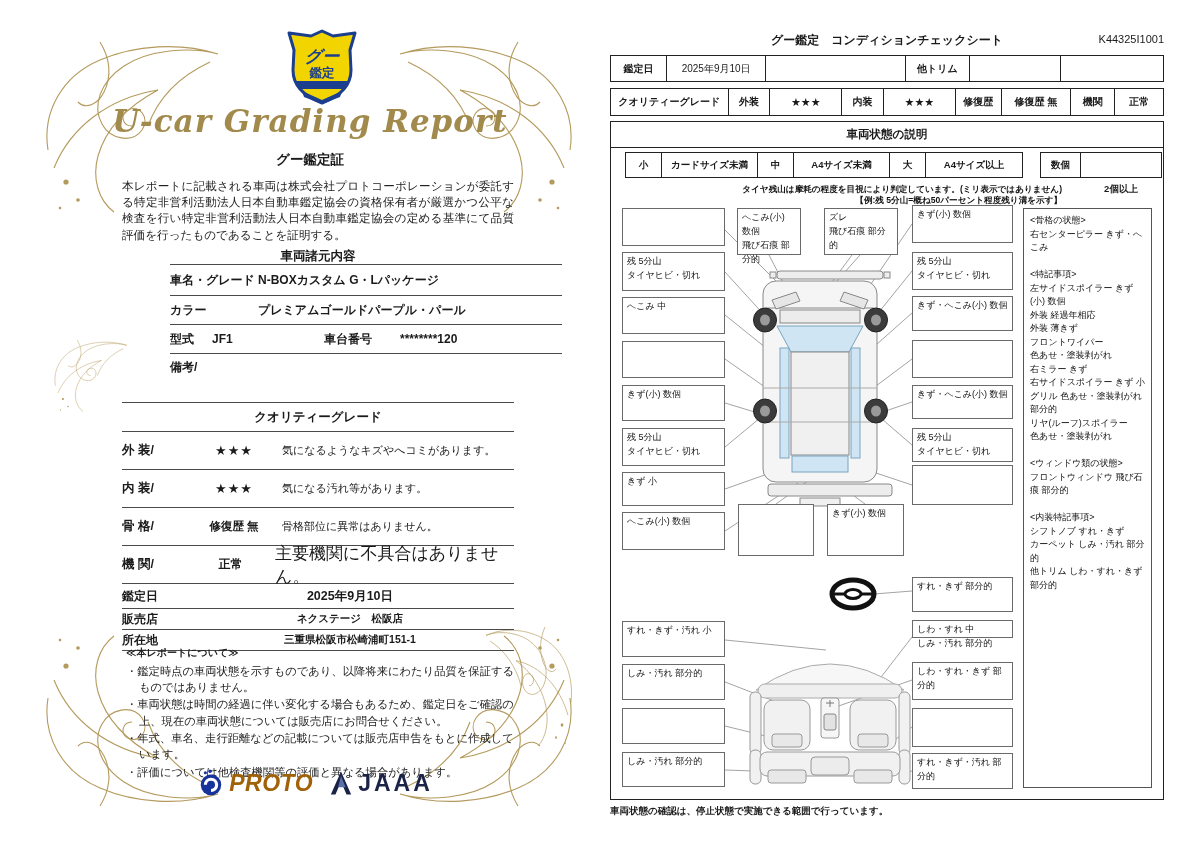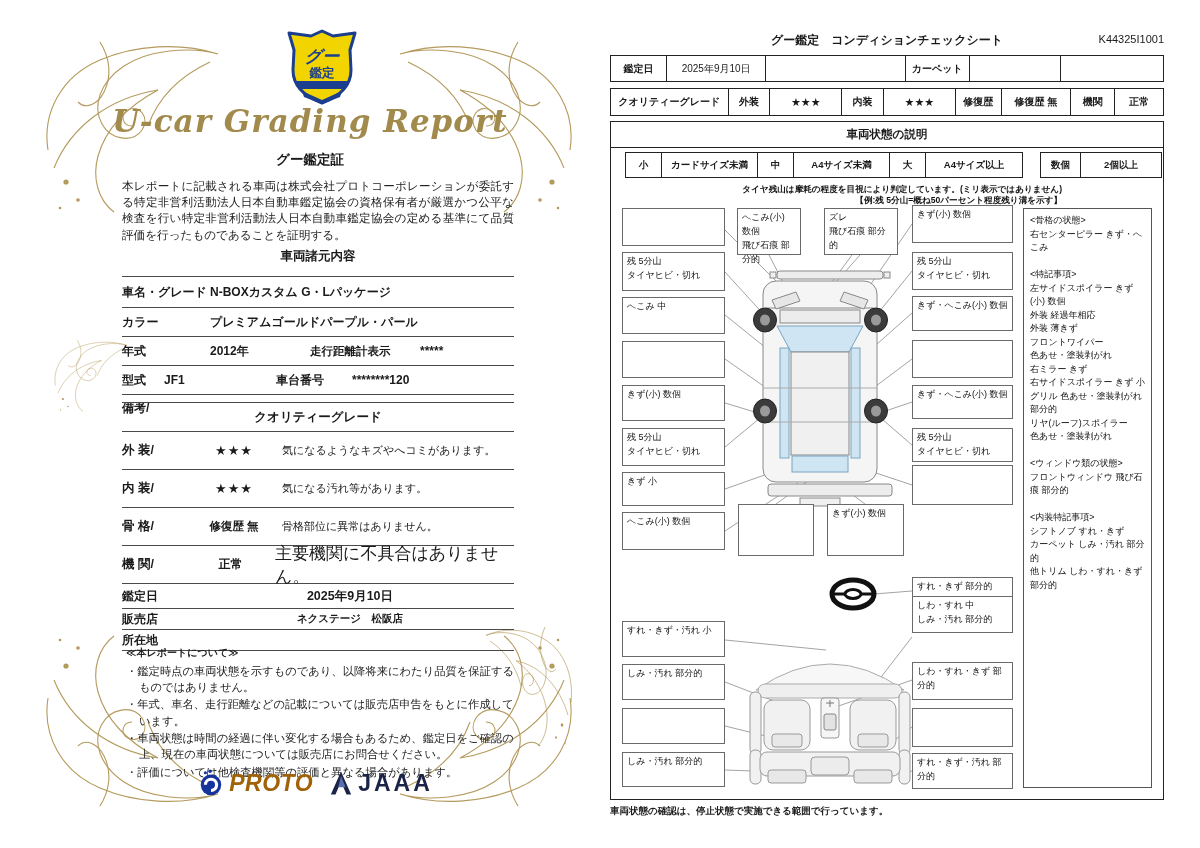--- a/index.html
+++ b/index.html
@@ -145,34 +145,28 @@
   <text x="36" y="49" text-anchor="middle" font-size="12.5" font-weight="bold" fill="#1c3e8e">鑑定</text>
   <path d="M10,53 L62,53 L58,61 L14,61 Z" fill="#1c3e8e"></path>
   <path d="M16,63 L36,72 L56,63 L54,69 L36,76 L18,69 Z" fill="#1c3e8e"></path>
 </svg>
 
 <div class="abs c gr-title z2" style="left:100px;top:103px;width:420px;">U-car Grading Report</div>
 <div class="abs c b z2" style="left:100px;top:151px;width:420px;font-size:13.5px;">グー鑑定証</div>
 <div class="abs intro z2" style="left:122px;top:178px;width:392px;">本レポートに記載される車両は株式会社プロトコーポレーションが委託する特定非営利活動法人日本自動車鑑定協会の資格保有者が厳選かつ公平な検査を行い特定非営利活動法人日本自動車鑑定協会の定める基準にて品質評価を行ったものであることを証明する。</div>
 
 <div class="abs c b z2" style="left:122px;top:248px;width:392px;font-size:12.5px;">車両諸元内容</div>
-<div class="ltable z2" style="top:276px;">
+<div class="ltable z2" style="top:264px;margin-left:48px;">
   <div class="lrow" style="height:30px;">
     <span class="lbl" style="width:88px;">車名・グレード</span>
     <span class="val">N-BOXカスタム G・Lパッケージ</span>
   </div>
   <div class="lrow" style="height:28px;">
     <span class="lbl" style="width:88px;">カラー</span>
     <span class="val">プレミアムゴールドパープル・パール</span>
-  </div>
-  <div class="lrow" style="height:28px;">
-    <span class="lbl" style="width:88px;">年式</span>
-    <span class="val" style="width:100px;">2012年</span>
-    <span class="lbl" style="width:110px;font-size:11.5px;">走行距離計表示</span>
-    <span class="val">*****</span>
   </div>
   <div class="lrow" style="height:28px;">
     <span class="lbl" style="width:42px;">型式</span>
     <span class="val" style="width:112px;">JF1</span>
     <span class="lbl" style="width:76px;">車台番号</span>
     <span class="val">********120</span>
   </div>
   <div class="lrow" style="height:26px;">
     <span class="lbl">備考/</span>
   </div>
@@ -205,29 +199,30 @@
   <div class="lrow" style="height:24px;">
     <span class="lbl" style="width:64px;">鑑定日</span>
     <span class="b c" style="flex:1;font-size:12.5px;">2025年9月10日</span>
   </div>
   <div class="lrow" style="height:20px;">
     <span class="lbl" style="width:64px;">販売店</span>
     <span class="b c" style="flex:1;font-size:10.5px;">ネクステージ　松阪店</span>
   </div>
   <div class="lrow" style="height:20px;">
     <span class="lbl" style="width:64px;">所在地</span>
+    <span class="b c" style="flex:1;font-size:10.5px;">三重県松阪市松崎浦町151-1</span>
   </div>
   <div class="lrow" style="height:0;"></div>
 </div>
 
 <div class="abs bullets z2" style="left:126px;top:646px;width:396px;">
   <div class="b" style="font-size:10px;margin-bottom:2px;">≪本レポートについて≫</div>
   <div class="bullet"><span>・</span><span>鑑定時点の車両状態を示すものであり、以降将来にわたり品質を保証するものではありません。</span></div>
+  <div class="bullet"><span>・</span><span>車両状態は時間の経過に伴い変化する場合もあるため、鑑定日をご確認の上、現在の車両状態については販売店にお問合せください。</span></div>
   <div class="bullet"><span>・</span><span>年式、車名、走行距離などの記載については販売店申告をもとに作成しています。</span></div>
-  <div class="bullet"><span>・</span><span>車両状態は時間の経過に伴い変化する場合もあるため、鑑定日をご確認の上、現在の車両状態については販売店にお問合せください。</span></div>
   <div class="bullet"><span>・</span><span>評価については他検査機関等の評価と異なる場合があります。</span></div>
 </div>
 
 <div class="abs z2" style="left:170px;top:768px;width:290px;display:flex;align-items:center;justify-content:center;gap:16px;">
   <div style="display:flex;align-items:center;gap:4px;">
     <svg width="28" height="30" viewBox="0 0 30 32">
       <circle cx="9" cy="5" r="1.7" fill="#16349c"></circle>
         <circle cx="14" cy="3.4" r="1.9" fill="#16349c"></circle>
       <circle cx="15" cy="18" r="11" fill="#16349c"></circle>
       <path d="M9,18 a6,6 0 1 1 6,6" stroke="#fff" stroke-width="3.4" fill="none"></path>
@@ -243,21 +238,21 @@
   </div>
 </div>
 
 <div class="abs c b z2" style="left:610px;top:32px;width:554px;font-size:12px;">グー鑑定　コンディションチェックシート</div>
 <div class="abs z2" style="left:1040px;top:33px;width:124px;text-align:right;font-size:11px;">K44325I1001</div>
 
 <div class="trow z2" style="left:610px;top:55px;width:554px;height:27px;font-size:10px;">
   <div class="cell b" style="width:56px;">鑑定日</div>
   <div class="cell" style="width:100px;">2025年9月10日</div>
   <div class="cell" style="width:140px;"></div>
-  <div class="cell b" style="width:64px;">カーペット</div>
+  <div class="cell b" style="width:64px;">他トリム</div>
   <div class="cell" style="width:92px;"></div>
   <div class="cell" style="width:102px;"></div>
 </div>
 
 <div class="trow z2" style="left:610px;top:88px;width:554px;height:28px;font-size:10px;">
   <div class="cell b" style="width:118px;">クオリティーグレード</div>
   <div class="cell b" style="width:42px;">外装</div>
   <div class="cell b" style="width:72px;font-size:11px;">★★★</div>
   <div class="cell b" style="width:42px;">内装</div>
   <div class="cell b" style="width:72px;font-size:11px;">★★★</div>
@@ -273,21 +268,21 @@
 <div class="trow z2" style="left:625px;top:152px;height:26px;font-size:9.5px;border-width:1px;">
   <div class="cell b" style="width:36px;">小</div>
   <div class="cell b" style="width:96px;">カードサイズ未満</div>
   <div class="cell b" style="width:36px;">中</div>
   <div class="cell b" style="width:96px;">A4サイズ未満</div>
   <div class="cell b" style="width:36px;">大</div>
   <div class="cell b" style="width:96px;">A4サイズ以上</div>
 </div>
 <div class="trow z2" style="left:1040px;top:152px;height:26px;font-size:9.5px;border-width:1px;">
   <div class="cell b" style="width:40px;">数個</div>
-  <div class="cell b" style="width:80px;">2個以上</div>
+  <div class="cell b" style="width:80px;margin-top:24px;">2個以上</div>
 </div>
 
 <div class="abs note z2" style="left:622px;top:184px;width:440px;">タイヤ残山は摩耗の程度を目視により判定しています。(ミリ表示ではありません)</div>
 <div class="abs note z2" style="left:622px;top:195px;width:440px;">【例:残 5分山=概ね50パーセント程度残り溝を示す】</div>
 
 <div class="abox" style="left:622px;top:208px;width:103px;height:38px;"></div>
 <div class="abox" style="left:622px;top:252px;width:103px;height:39px;">残 5分山
 タイヤヒビ・切れ</div>
 <div class="abox" style="left:622px;top:297px;width:103px;height:37px;">へこみ 中</div>
 <div class="abox" style="left:622px;top:341px;width:103px;height:37px;"></div>
@@ -314,21 +309,21 @@
 <div class="abox" style="left:912px;top:428px;width:101px;height:34px;">残 5分山
 タイヤヒビ・切れ</div>
 <div class="abox" style="left:912px;top:465px;width:101px;height:40px;"></div>
 
 <div class="abox" style="left:622px;top:621px;width:103px;height:36px;">すれ・きず・汚れ 小</div>
 <div class="abox" style="left:622px;top:664px;width:103px;height:36px;">しみ・汚れ 部分的</div>
 <div class="abox" style="left:622px;top:708px;width:103px;height:36px;"></div>
 <div class="abox" style="left:622px;top:752px;width:103px;height:35px;">しみ・汚れ 部分的</div>
 
 <div class="abox" style="left:912px;top:577px;width:101px;height:35px;">すれ・きず 部分的</div>
-<div class="abox" style="left:912px;top:596px;width:101px;height:37px;">しわ・すれ 中
+<div class="abox" style="left:912px;top:620px;width:101px;height:18px;">しわ・すれ 中
 しみ・汚れ 部分的</div>
 <div class="abox" style="left:912px;top:662px;width:101px;height:38px;">しわ・すれ・きず 部分的</div>
 <div class="abox" style="left:912px;top:708px;width:101px;height:39px;"></div>
 <div class="abox" style="left:912px;top:753px;width:101px;height:36px;">すれ・きず・汚れ 部分的</div>
 
 <div class="panel" style="left:1023px;top:208px;width:129px;height:580px;">&lt;骨格の状態&gt;
 右センターピラー きず・へこみ
 
 &lt;特記事項&gt;
 左サイドスポイラー きず(小) 数個

